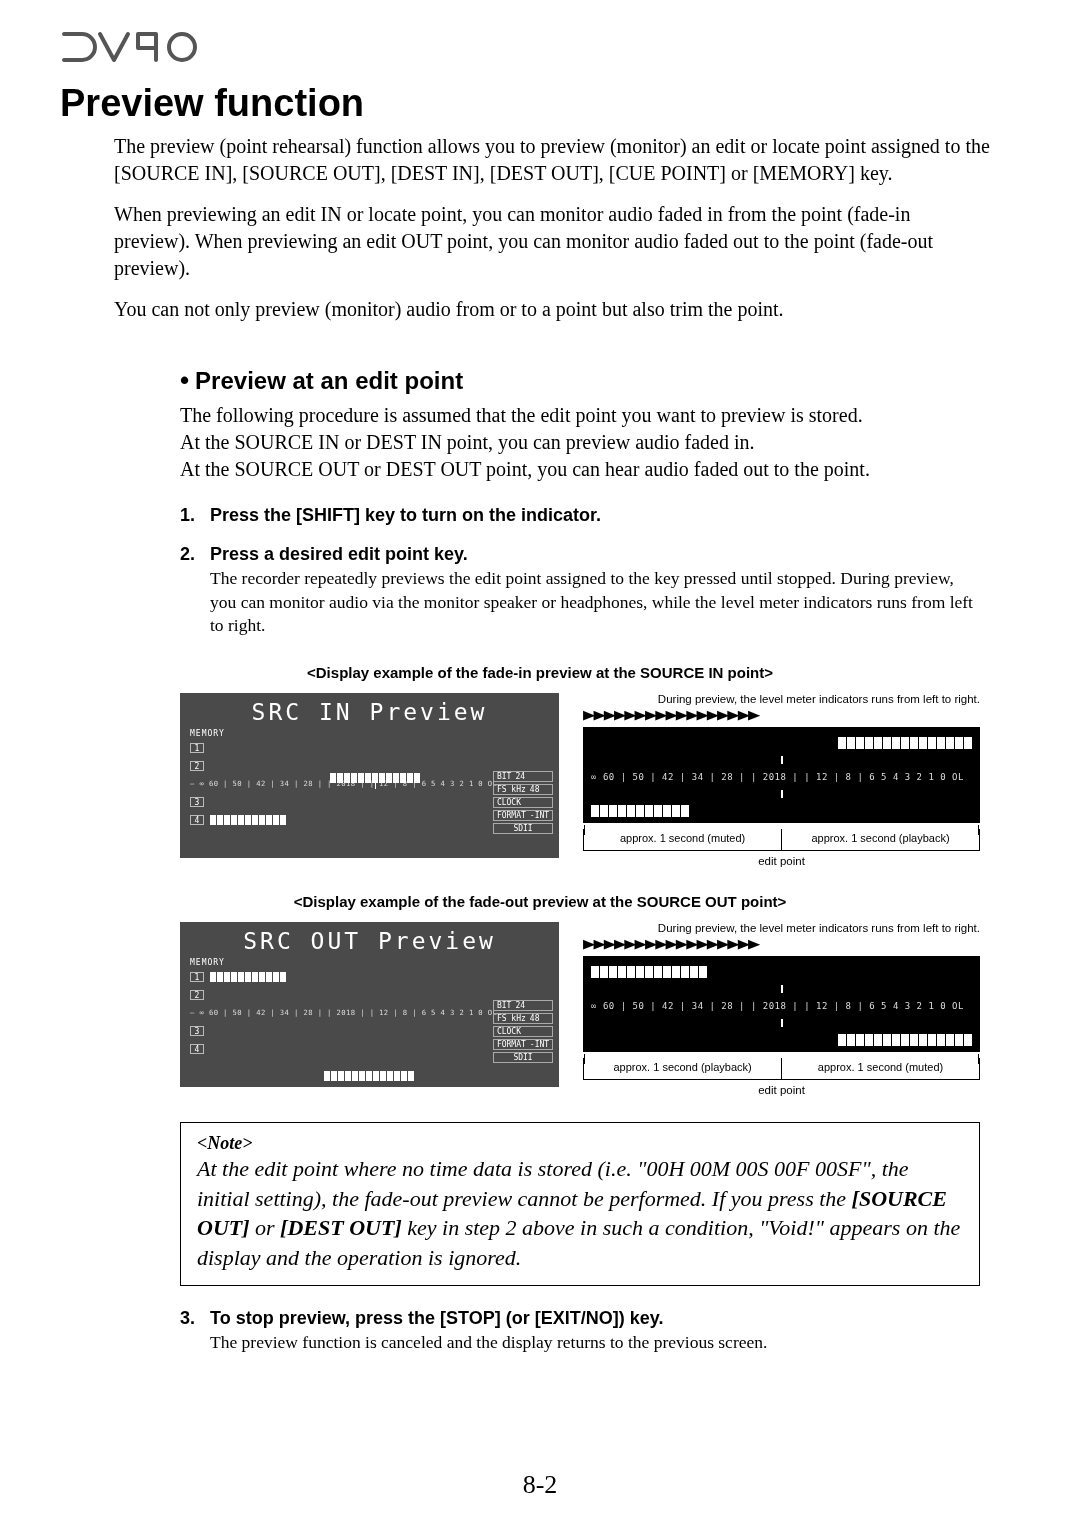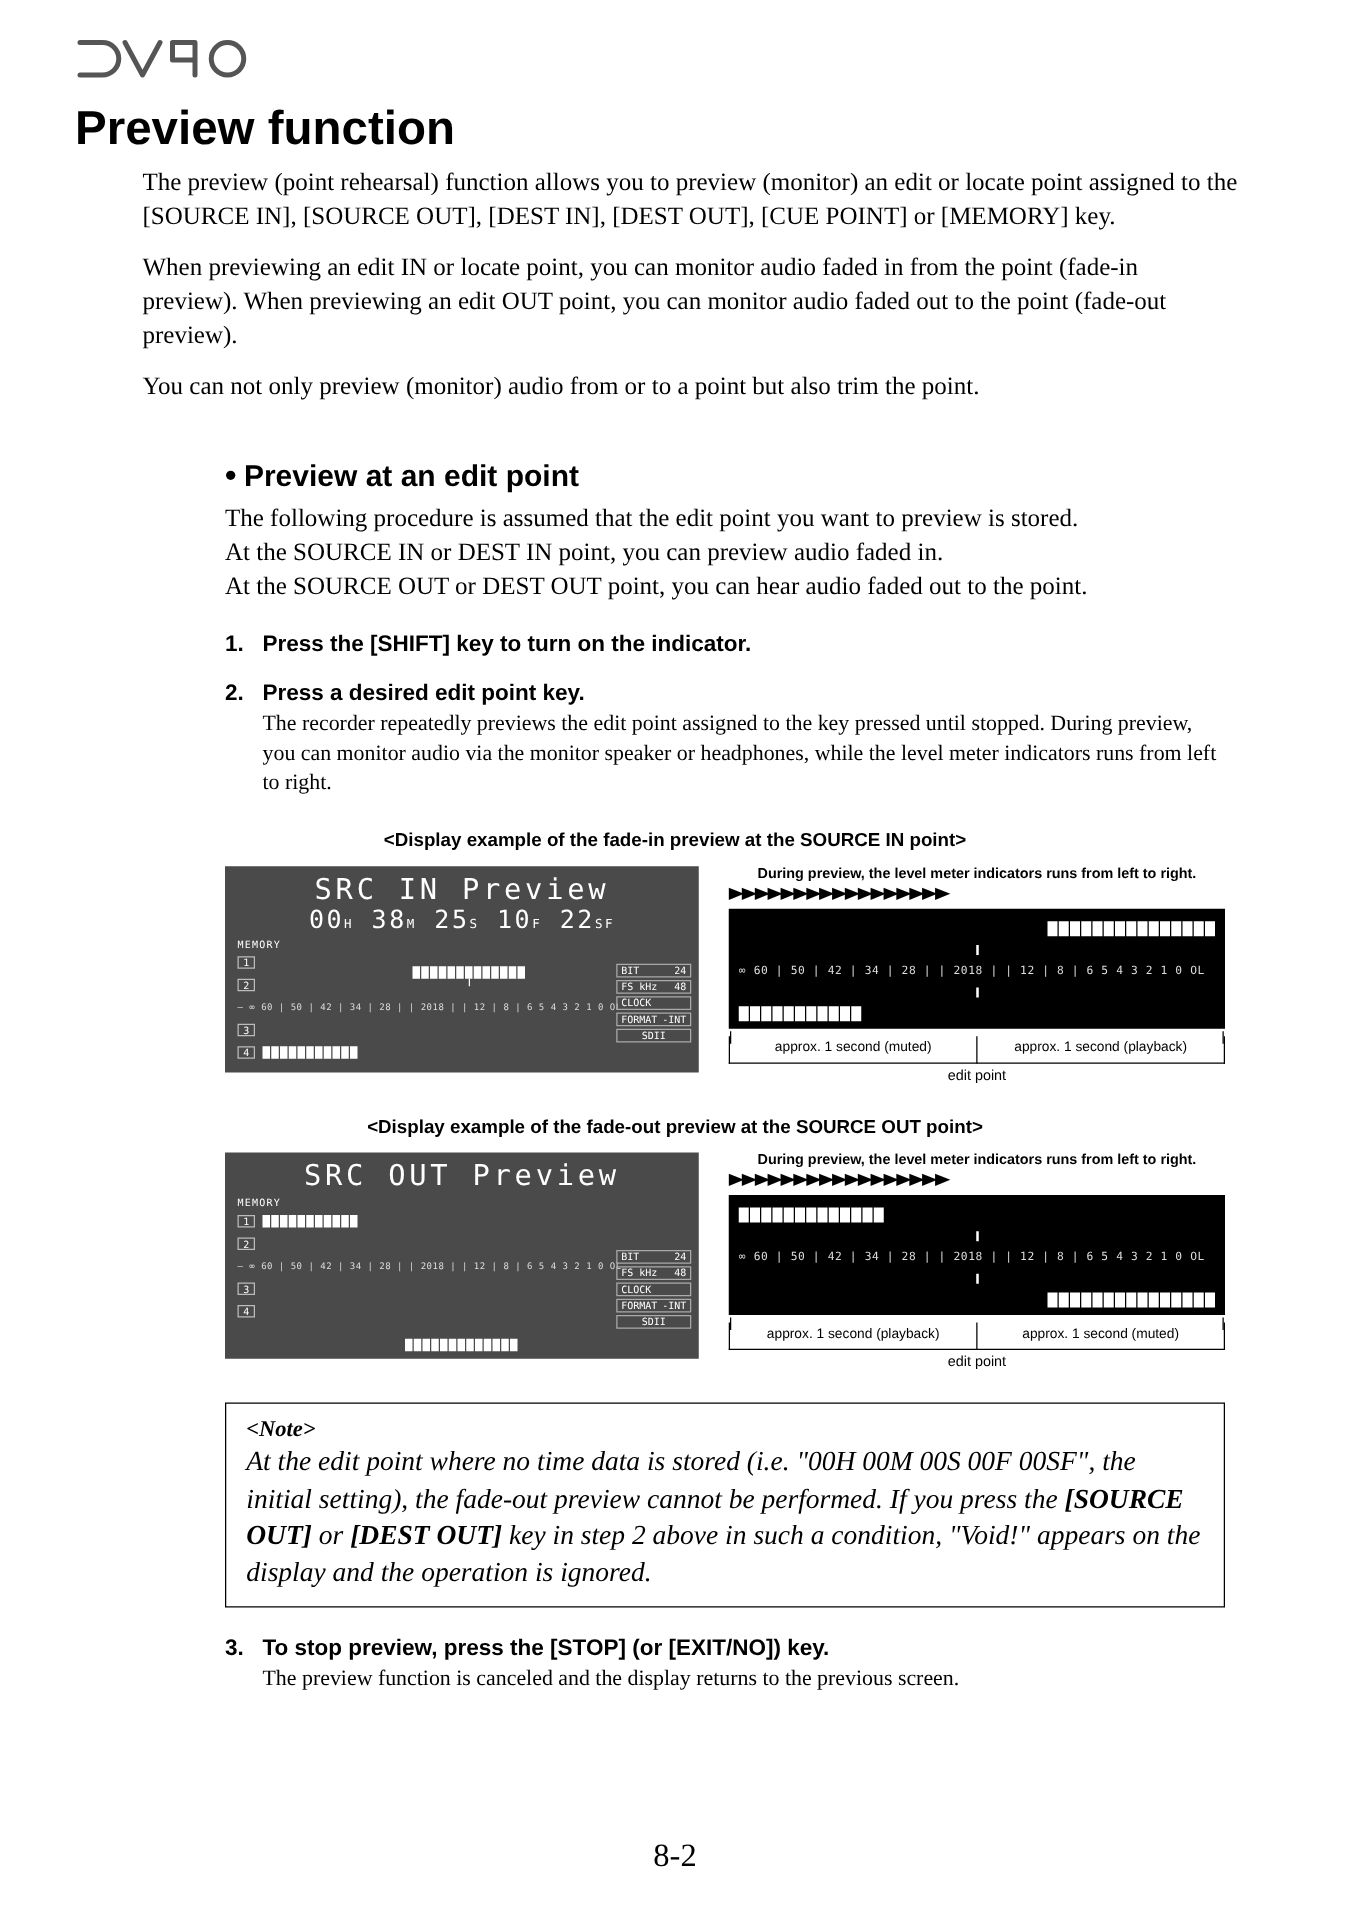--- a/index.html
+++ b/index.html
@@ -98,30 +98,30 @@
   .lcd-line1 { text-align: center; font-size: 23px; letter-spacing: 3px; font-family: monospace; }
   .lcd-line2 { text-align: center; font-size: 20px; letter-spacing: 2px; font-family: monospace; margin-top: -2px; }
   .lcd-line2 .sub { font-size: 10px; vertical-align: baseline; }
   .lcd-mem-label { font-size: 8px; margin-top: 4px; margin-bottom: 2px; letter-spacing: 1px; }
   .lcd-grid { display: flex; flex-direction: column; gap: 2px; }
   .lcd-row { display: flex; align-items: center; gap: 6px; height: 16px; font-size: 9px; }
   .lcd-chbox { border: 1px solid #bbb; width: 14px; height: 10px; text-align: center; line-height: 9px; font-size: 8px; }
   .lcd-bar { height: 10px; display: flex; gap: 1px; }
   .lcd-bar .seg { width: 6px; height: 10px; background: #fff; }
   .lcd-right { position: absolute; right: 6px; top: 78px; display: flex; flex-direction: column; gap: 2px; font-size: 8px; }
-  .lcd-tag { border: 1px solid #aaa; padding: 0 3px; display: flex; justify-content: space-between; gap: 4px; min-width: 56px; }
+  .lcd-tag { border: 1px solid #aaa; padding: 0 3px; display: flex; gap: 4px; min-width: 56px; }
   .lcd-scale { font-size: 7.2px; letter-spacing: 0.4px; white-space: nowrap; color: #ddd; }
   .lcd .center-segs { position: absolute; left: 150px; top: 80px; }
   .lcd .tick { height: 6px; width: 1px; background: #fff; margin: 0 auto 2px auto; }
   
   .detail {
     width: 420px;
     font-family: Arial, sans-serif;
   }
-  .detail-caption { font-size: 11.5px; margin-bottom: 2px; text-align: center; font-weight: bold; }
+  .detail-caption { font-size: 11.5px; margin-bottom: 2px; text-align: right; }
   .arrows { display: flex; gap: 0; font-size: 16px; letter-spacing: -2px; line-height: 1; margin-bottom: 4px; }
   .arrows span { transform: scaleY(0.8); }
   .detail-dark {
     background: #000000; color: #fff; font-family: monospace; padding: 8px 8px 4px 8px;
     display: flex; flex-direction: column; gap: 3px;
   }
   .d-row { height: 16px; display: flex; align-items: center; }
   .d-row .bar { height: 12px; display: flex; gap: 1px; }
   .d-row .bar .seg { width: 8px; background: #fff; height: 12px; }
   .d-row.right { justify-content: flex-end; }
@@ -204,23 +204,20 @@
   </div>
   <div class="step-body">The recorder repeatedly previews the edit point assigned to the key pressed until stopped. During preview, you can monitor audio via the monitor speaker or headphones, while the level meter indicators runs from left to right.</div>
 </div>
 
 <div class="caption">&lt;Display example of the fade-in preview at the SOURCE IN point&gt;</div>
 
 <div class="diagram-row">
 
   <div class="lcd">
     <div class="lcd-line1">SRC IN Preview</div>
-    <div class="lcd-line2">
-      <span>00</span><span class="sub">H</span> <span>38</span><span class="sub">M</span> <span>25</span><span class="sub">S</span> <span>10</span><span class="sub">F</span> <span>22</span><span class="sub">SF</span>
-    </div>
     <div class="lcd-mem-label">MEMORY</div>
     <div class="lcd-grid">
       <div class="lcd-row">
           <div class="lcd-chbox">1</div>
         </div>
       <div class="lcd-row">
           <div class="lcd-chbox">2</div>
           <div style="flex:1"></div>
         </div>
       <div class="lcd-row">

